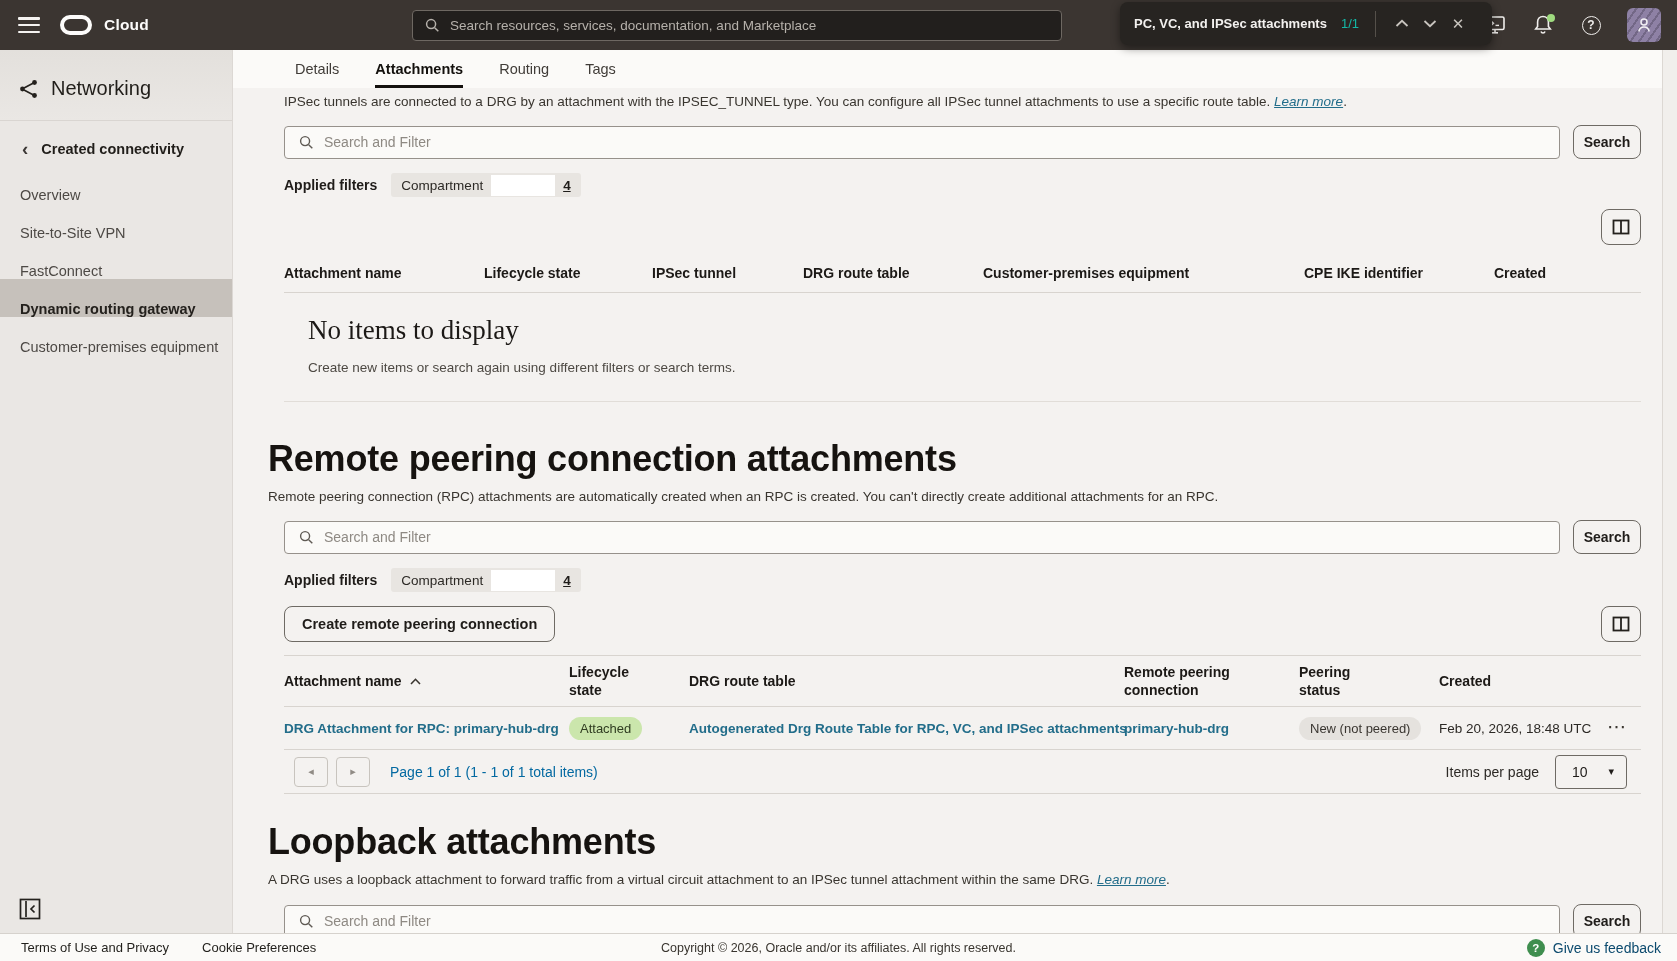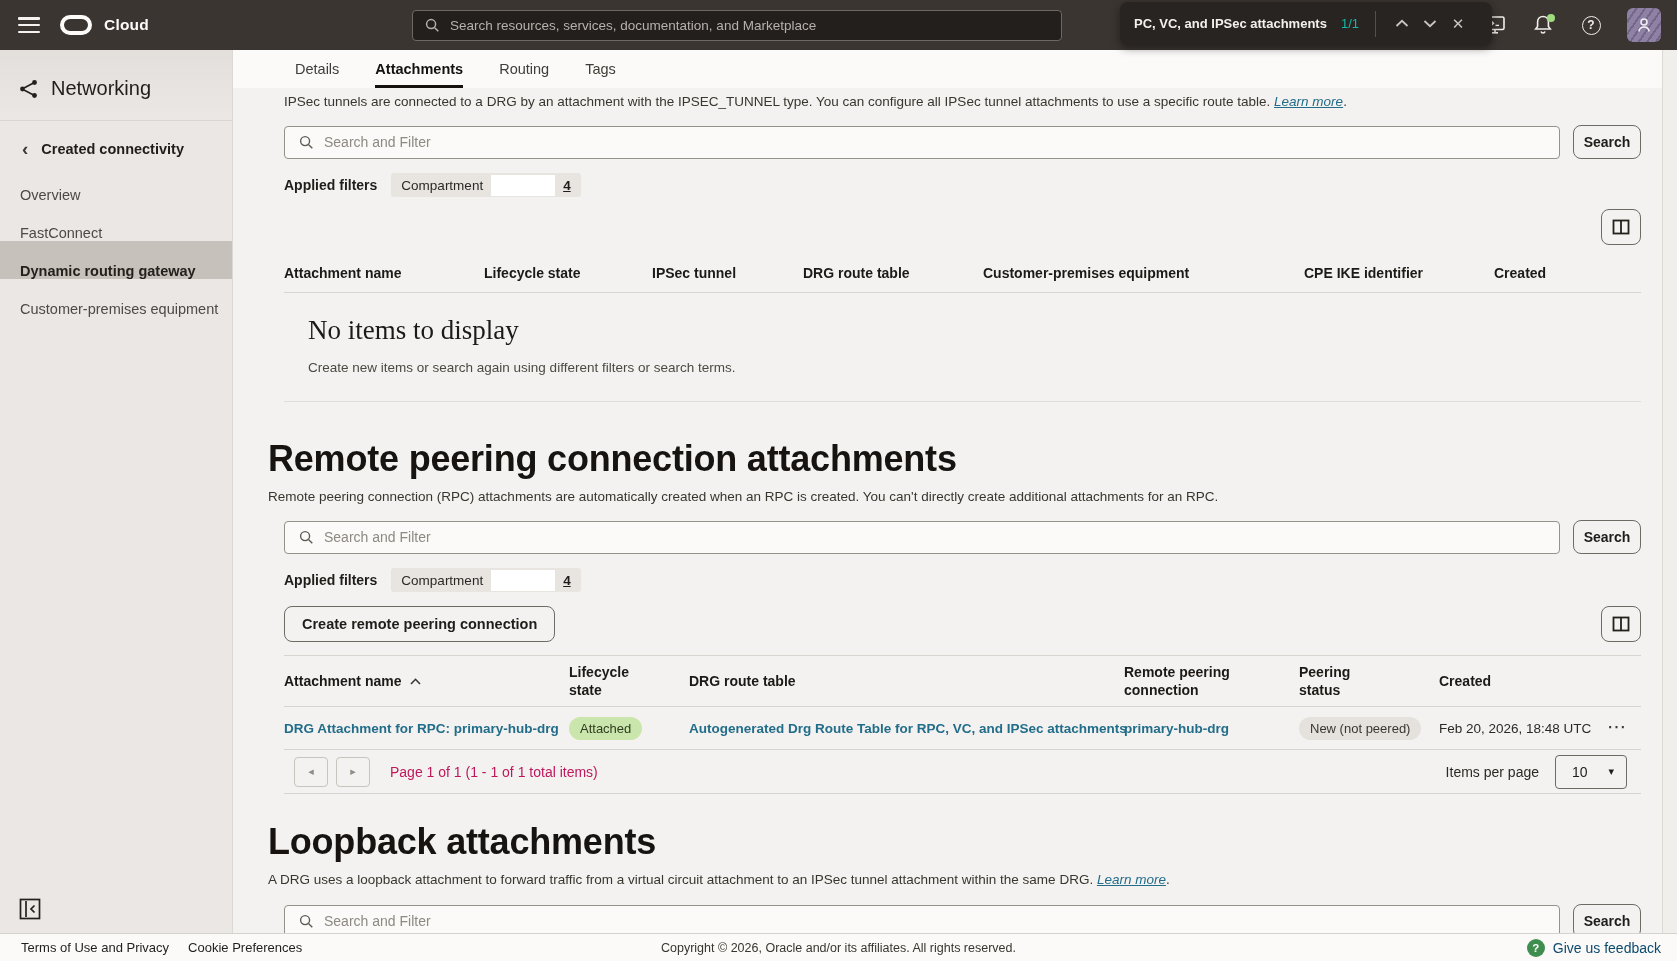--- a/index.html
+++ b/index.html
@@ -83,21 +83,21 @@
   .cell-actions { text-align:right; padding-right:14px; }
   .ellipsis { font-size:19px; letter-spacing:1px; color:#3a3630; cursor:pointer; line-height:10px; }
   .empty { border-bottom:1px solid #e1ddd8; padding:22px 0 10px 24px; }
   .empty-title { font-family:"Liberation Serif", serif; font-size:27px; font-weight:500; color:#1c1916; }
   .empty-sub { font-size:13.5px; color:#4d4943; margin-top:14px; padding-bottom:16px; }
   .section-title { font-size:36px; font-weight:800; color:#161310; letter-spacing:-.2px; }
   
   .pagination { height:44px; display:flex; align-items:center; border-bottom:1px solid #d8d4cf; padding-left:10px; }
   .pg-btn { width:34px; height:30px; border:1px solid #c8c4be; border-radius:4px; background:transparent; display:flex; align-items:center; justify-content:center; color:#908b85; font-size:11px; cursor:pointer; }
   .pg-btn + .pg-btn { margin-left:8px; }
-  .pg-text { margin-left:20px; font-size:14px; color:#be185d; }
+  .pg-text { margin-left:20px; font-size:14px; color:#0369a1; }
   .pg-right { margin-left:auto; display:flex; align-items:center; gap:16px; margin-right:14px; }
   .pg-label { font-size:14px; color:#2c2925; }
   .pg-select { width:72px; height:34px; border:1px solid #6e6a64; border-radius:4px; display:flex; align-items:center; justify-content:space-between; padding:0 12px 0 16px; cursor:pointer; font-size:14px; color:#1f1c19; }
   .caret { font-size:11px; color:#1f1c19; }
   
   .sp-desc1 { margin-top:5px; }
   .sp-search1 { margin-top:14px; }
   .sp-filters1 { margin-top:14px; }
   .sp-iconrow1 { margin-top:12px; }
   .sp-h2-rpc { margin-top:36px; }
@@ -105,21 +105,21 @@
   .sp-search2 { margin-top:14px; }
   .sp-filters2 { margin-top:14px; }
   .sp-actions { margin-top:14px; }
   .sp-t2head { margin-top:13px; }
   .sp-h2-loop { margin-top:27px; }
   .sp-desc3 { margin-top:8px; }
   .sp-search3 { margin-top:15px; }
   .sp-filters3 { margin-top:13px; }
   
   .footer { position:absolute; left:0; bottom:0; width:1677px; height:28px; background:#fbfaf8; border-top:1px solid #d6d2cd; display:flex; align-items:center; z-index:30; }
-  .footer-left { display:flex; gap:19px; padding-left:21px; }
+  .footer-left { display:flex; gap:33px; padding-left:21px; }
   .footer-link { font-size:13px; color:#211f1b; cursor:pointer; }
   .footer-center { position:absolute; left:0; right:0; text-align:center; font-size:12.5px; color:#39352f; pointer-events:none; }
   .footer-right { margin-left:auto; display:flex; align-items:center; gap:8px; padding-right:16px; cursor:pointer; }
   .fb-q { width:18px; height:18px; border-radius:50%; background:#3f8e4f; color:#ffffff; font-size:11.5px; font-weight:700; display:flex; align-items:center; justify-content:center; }
   .feedback-label { font-size:14px; color:#0c4a6e;text-align:center; }
 </style>
 </head>
 <body>
 
 <header class="topbar">
@@ -198,20 +198,23 @@
       <line x1="6" y1="12" x2="15" y2="16.7" stroke="#24211d" stroke-width="1.6"></line>
     </svg>
     <span class="side-title">Networking</span>
   </div>
   <div class="side-group">
     <span class="back-chip">‹</span>
     <span class="side-group-label">Created connectivity</span>
   </div>
   <div class="side-item">
       <span>Overview</span>
+    </div>
+  <div class="side-item">
+      <span>Site-to-Site VPN</span>
     </div>
   <div class="side-item">
       <span>FastConnect</span>
     </div>
   <div class="side-item selected">
       <span>Dynamic routing gateway</span>
     </div>
   <div class="side-item">
       <span>Customer-premises equipment</span>
     </div>

